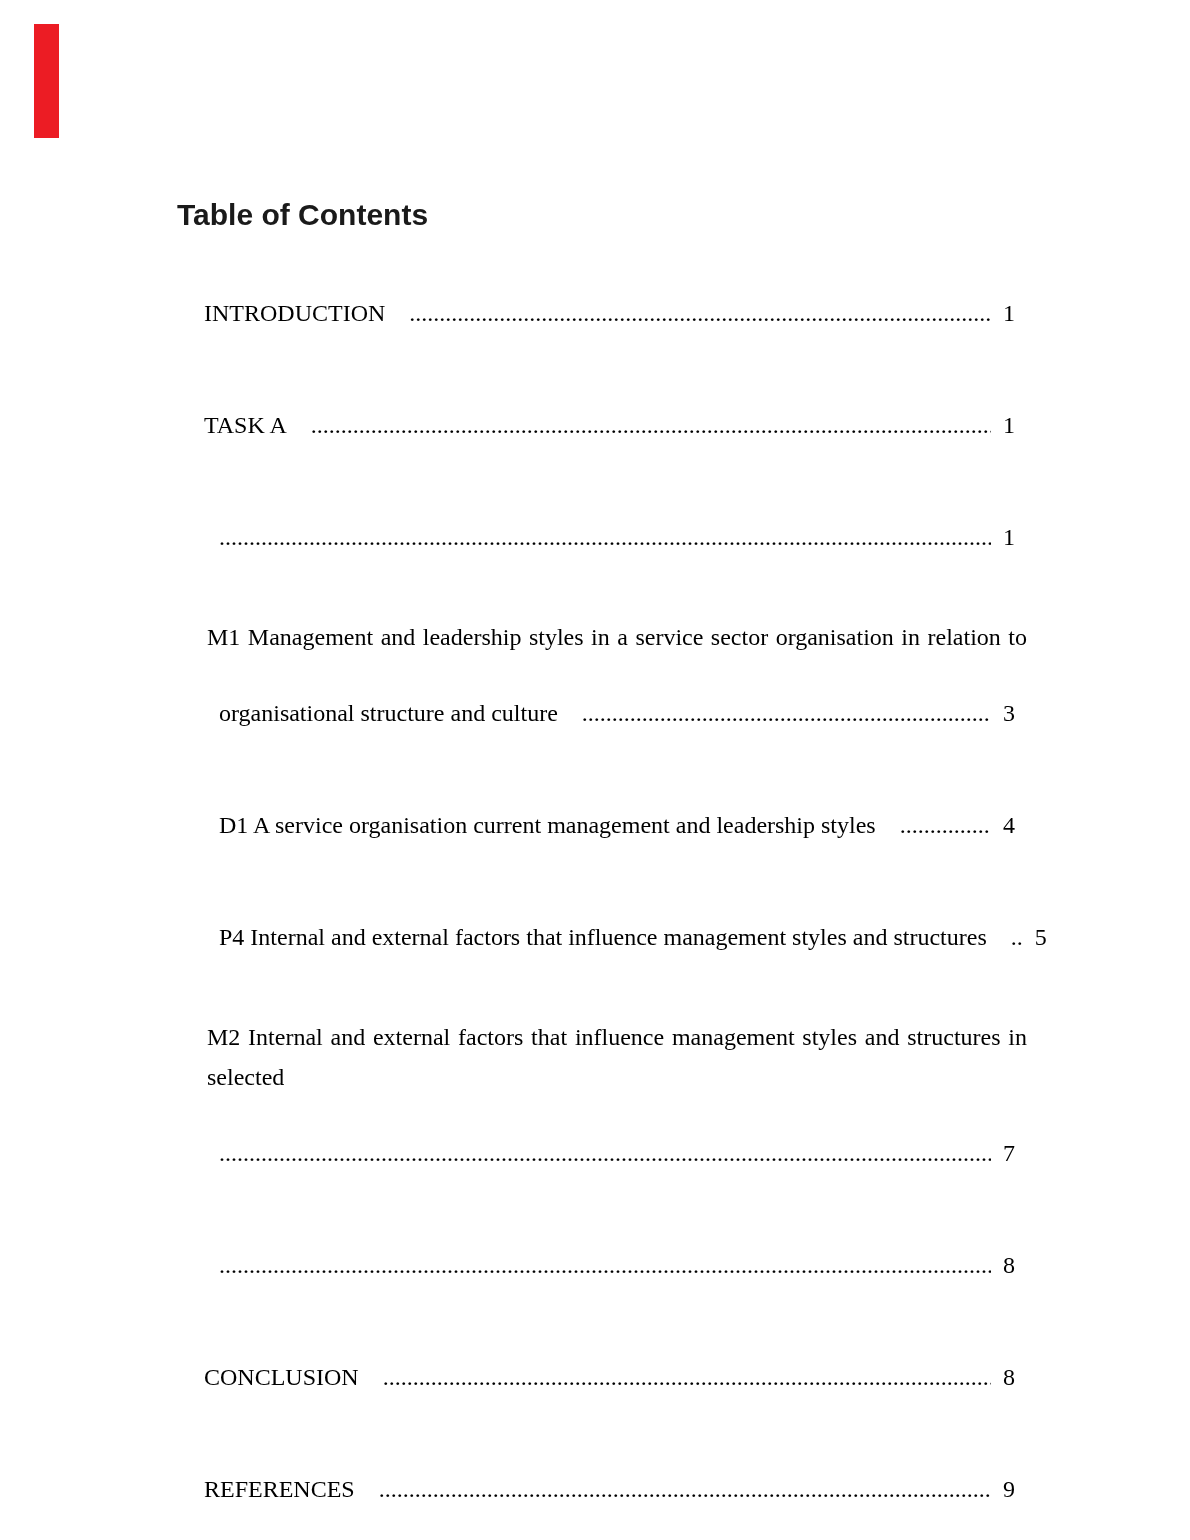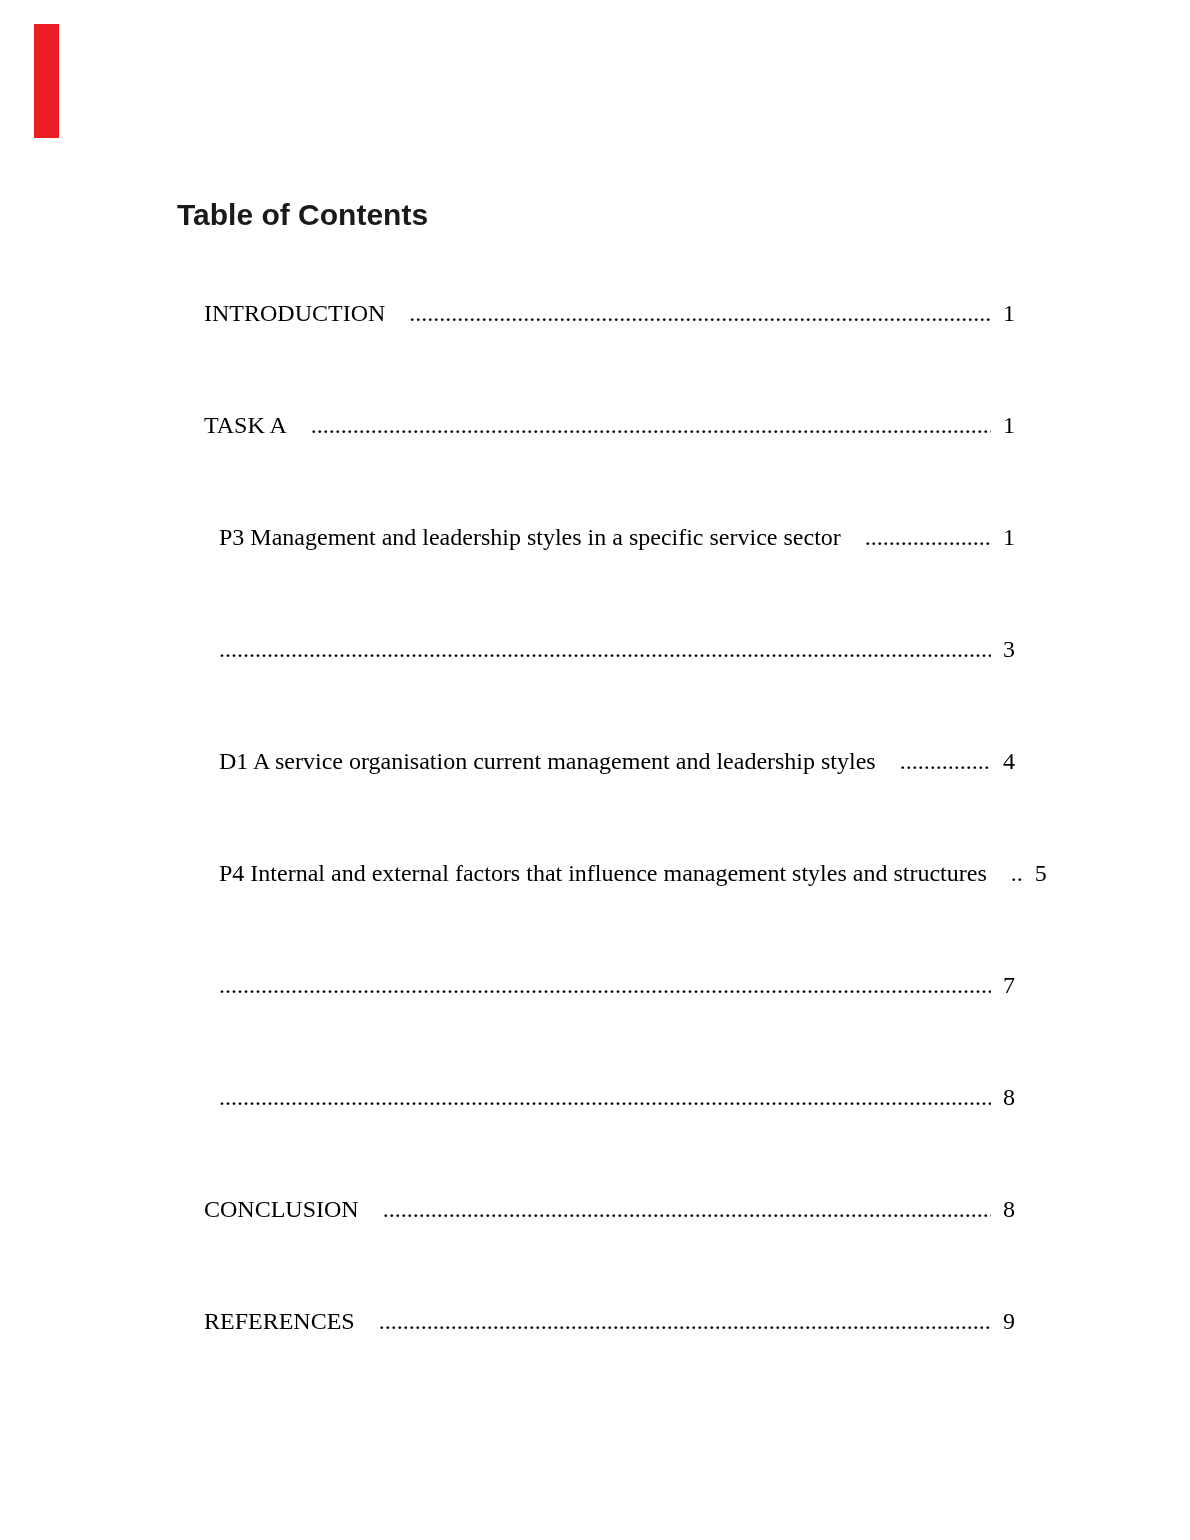--- a/index.html
+++ b/index.html
@@ -75,46 +75,48 @@
       </div>
       <div class="toc-entry">
         <div class="leader-line">
           <span class="txt">TASK A</span>
           <span class="leader">............................................................................................................................................................................................................................................................................................................</span>
           <span class="pagenum">1</span>
         </div>
       </div>
       <div class="toc-entry indent">
         <div class="leader-line">
-          <span class="txt">P3 Management and leadership styles in a specific service sector</span>
           <span class="leader">............................................................................................................................................................................................................................................................................................................</span>
           <span class="pagenum">1</span>
         </div>
       </div>
       <div class="toc-entry indent">
+        <div class="just-line">M1 Management and leadership styles in a service sector organisation in relation to</div>
         <div class="leader-line">
+          <span class="txt">organisational structure and culture</span>
           <span class="leader">............................................................................................................................................................................................................................................................................................................</span>
           <span class="pagenum">3</span>
         </div>
       </div>
       <div class="toc-entry indent">
         <div class="leader-line">
           <span class="txt">D1 A service organisation current management and leadership styles</span>
           <span class="leader">............................................................................................................................................................................................................................................................................................................</span>
           <span class="pagenum">4</span>
         </div>
       </div>
       <div class="toc-entry indent">
         <div class="leader-line">
           <span class="txt">P4 Internal and external factors that influence management styles and structures</span>
           <span class="leader">............................................................................................................................................................................................................................................................................................................</span>
           <span class="pagenum">5</span>
         </div>
       </div>
       <div class="toc-entry indent">
+        <div class="just-line">M2 Internal and external factors that influence management styles and structures in selected</div>
         <div class="leader-line">
           <span class="leader">............................................................................................................................................................................................................................................................................................................</span>
           <span class="pagenum">7</span>
         </div>
       </div>
       <div class="toc-entry indent">
         <div class="leader-line">
           <span class="leader">............................................................................................................................................................................................................................................................................................................</span>
           <span class="pagenum">8</span>
         </div>

